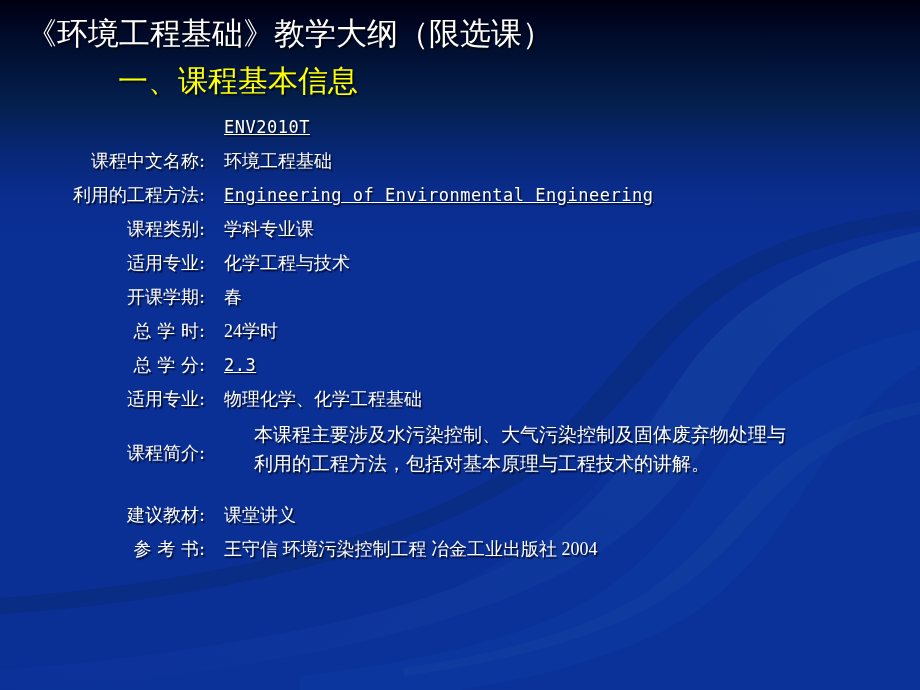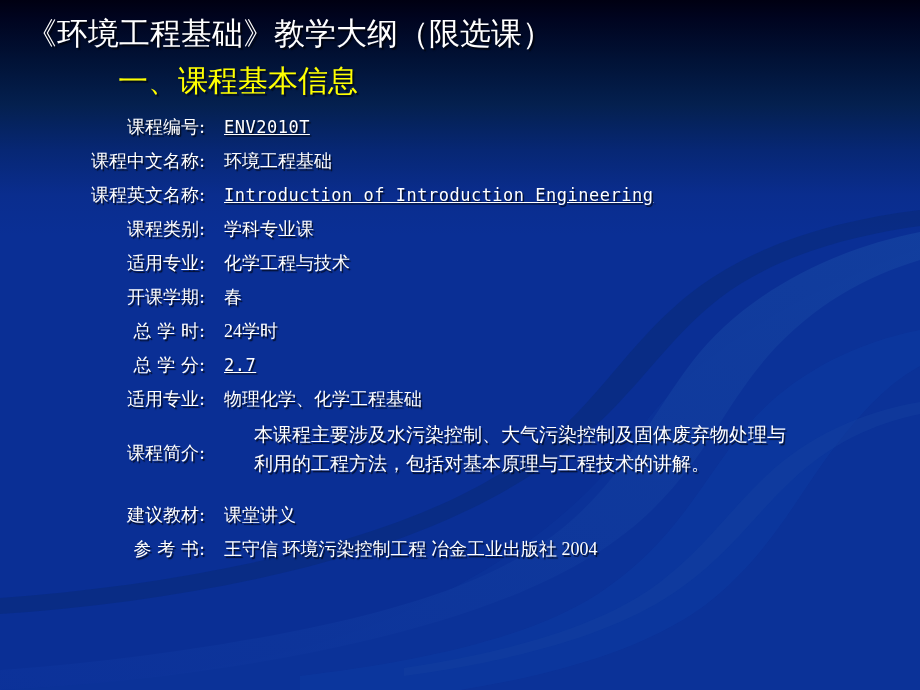--- a/index.html
+++ b/index.html
@@ -158,32 +158,31 @@
 
   <div class="content">
 
     <div class="slide-title">《环境工程基础》教学大纲（限选课）</div>
 
     <div class="section-title">一、课程基本信息</div>
 
     <div class="info-table">
 
       <div class="info-row">
-        <div class="cell-label">课程编号:</div>
         <div class="cell-value mono">ENV2010T</div>
       </div>
 
       <div class="info-row">
         <div class="cell-label">课程中文名称:</div>
         <div class="cell-value">环境工程基础</div>
       </div>
 
       <div class="info-row">
-        <div class="cell-label">课程英文名称:</div>
-        <div class="cell-value mono">Introduction of Introduction Engineering</div>
+        <div class="cell-label">利用的工程方法:</div>
+        <div class="cell-value mono">Engineering of Environmental Engineering</div>
       </div>
 
       <div class="info-row">
         <div class="cell-label">课程类别:</div>
         <div class="cell-value">学科专业课</div>
       </div>
 
       <div class="info-row">
         <div class="cell-label">适用专业:</div>
         <div class="cell-value">化学工程与技术</div>
@@ -194,21 +193,21 @@
         <div class="cell-value">春</div>
       </div>
 
       <div class="info-row">
         <div class="cell-label">总 学 时:</div>
         <div class="cell-value">24学时</div>
       </div>
 
       <div class="info-row">
         <div class="cell-label">总 学 分:</div>
-        <div class="cell-value mono">2.7</div>
+        <div class="cell-value mono">2.3</div>
       </div>
 
       <div class="info-row">
         <div class="cell-label">适用专业:</div>
         <div class="cell-value">物理化学、化学工程基础</div>
       </div>
 
       <div class="info-row row-desc">
         <div class="cell-label">课程简介:</div>
         <div class="cell-value wrap">

